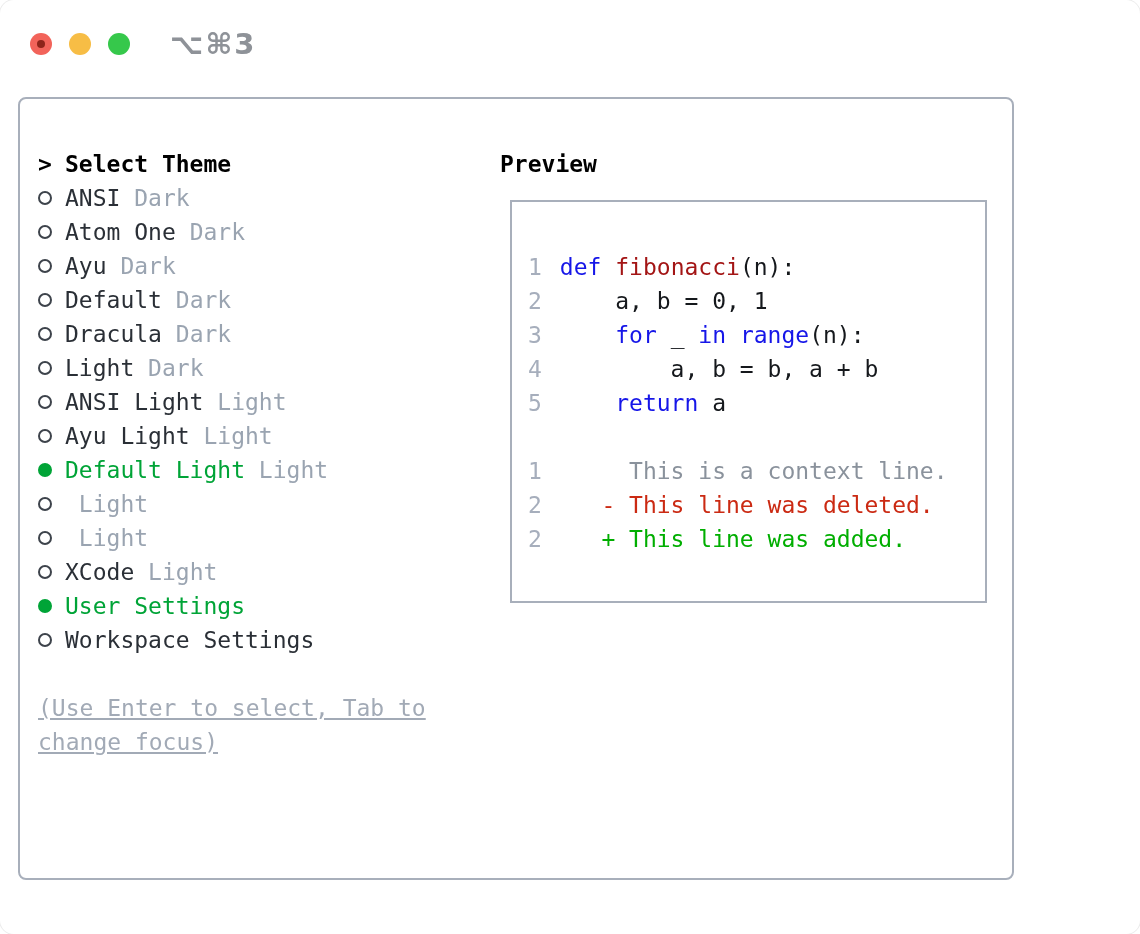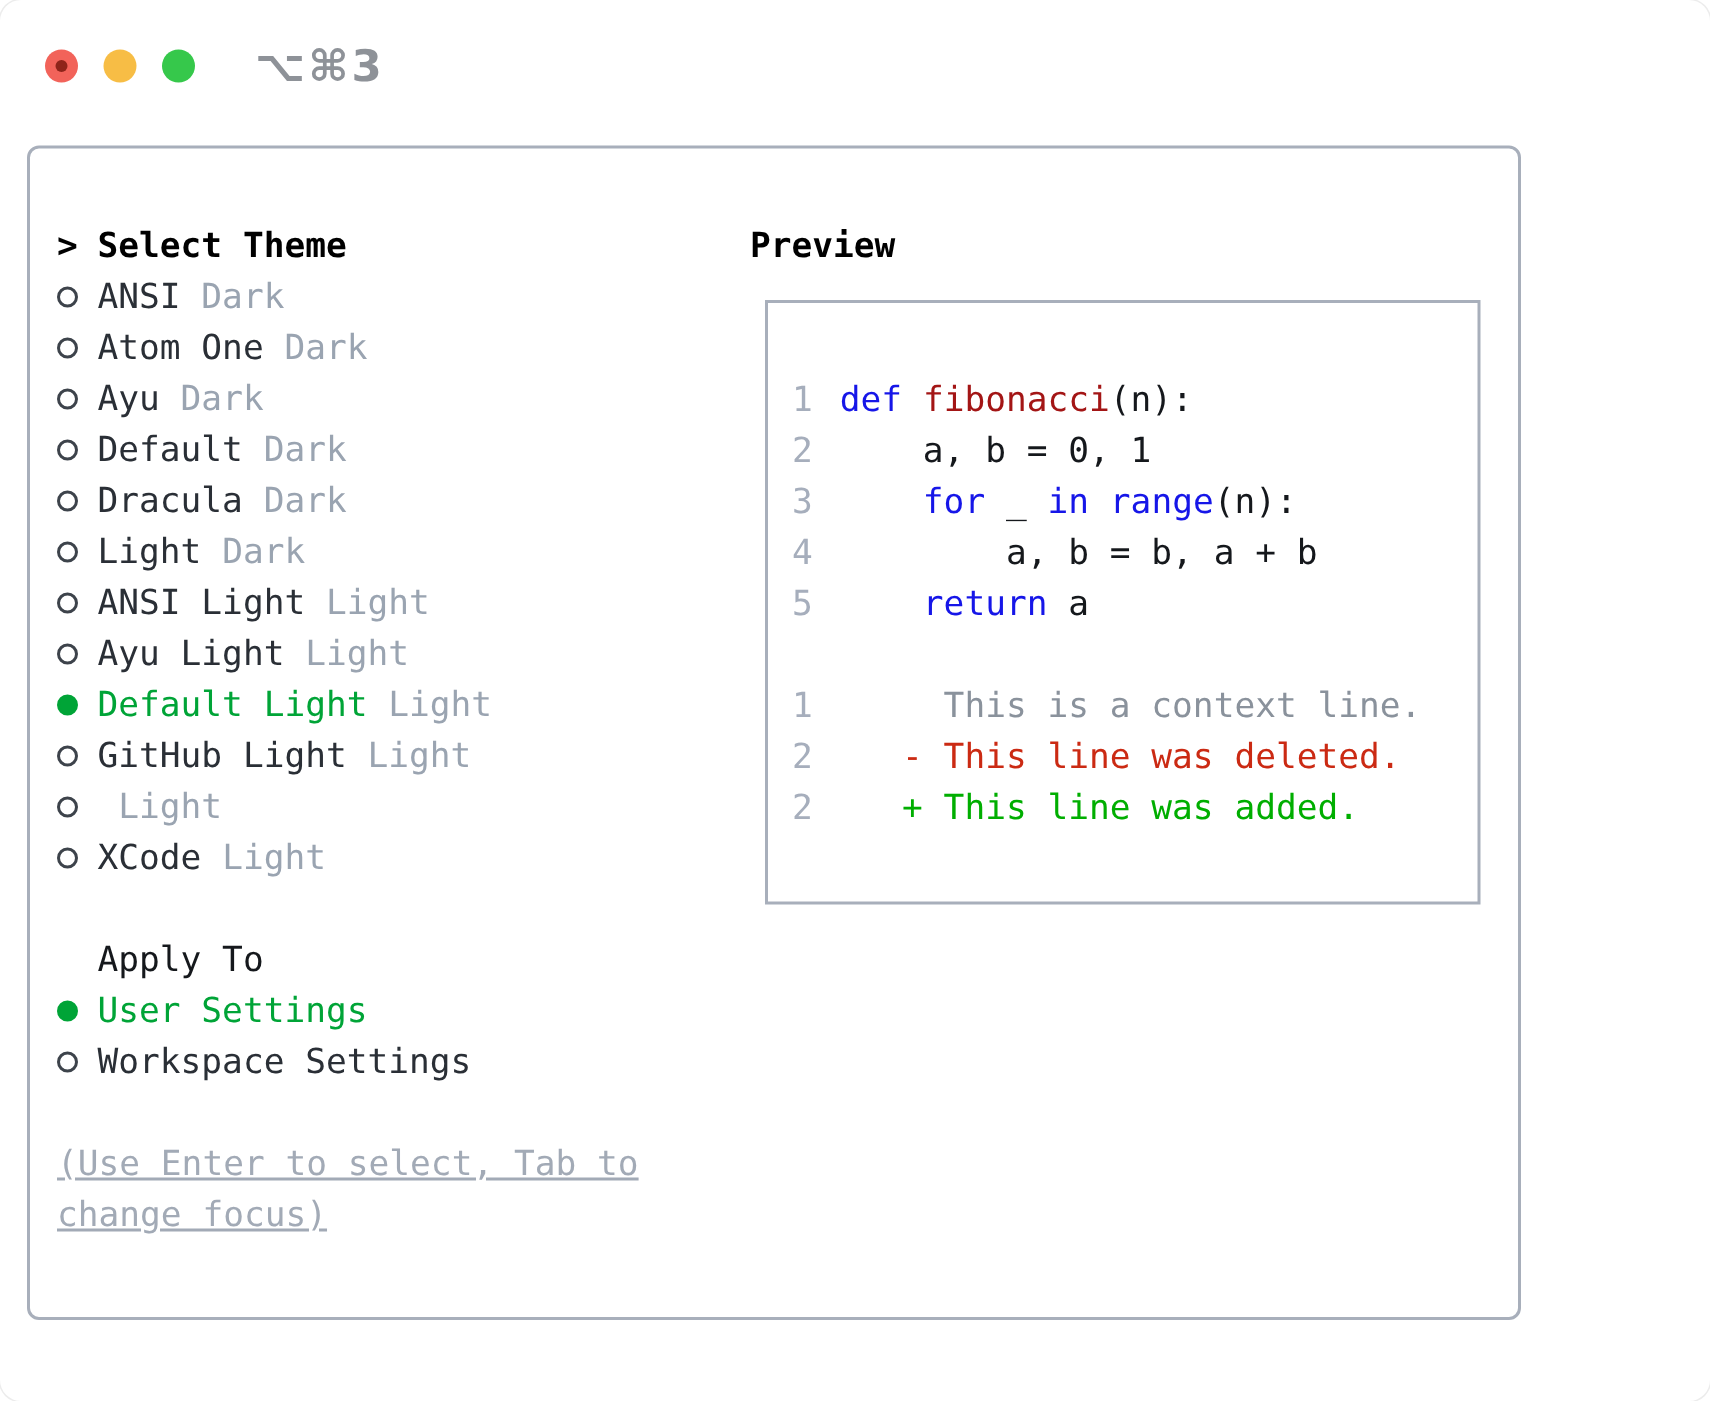--- a/index.html
+++ b/index.html
@@ -225,44 +225,39 @@
       <span class="radio selected"></span>
     </span>
     <span class="name">Default Light</span>
     <span class="variant">Light</span>
   </div>
 
   <div class="row">
     <span class="marker">
       <span class="radio"></span>
     </span>
-    <span class="name">GitHub Light</span>
     <span class="variant">Light</span>
   </div>
 
   <div class="row">
     <span class="marker">
       <span class="radio"></span>
     </span>
     <span class="variant">Light</span>
   </div>
 
   <div class="row">
     <span class="marker">
       <span class="radio"></span>
     </span>
     <span class="name">XCode</span>
     <span class="variant">Light</span>
   </div>
 </div>
 
-      <div class="row subheading" style="margin-top:34px">
-        <span class="marker"></span>
-        <span>Apply To</span>
-      </div>
 
       <div id="apply-rows">
   <div class="row selected">
     <span class="marker">
       <span class="radio selected"></span>
     </span>
     <span class="name">User Settings</span>
   </div>
 
   <div class="row">

